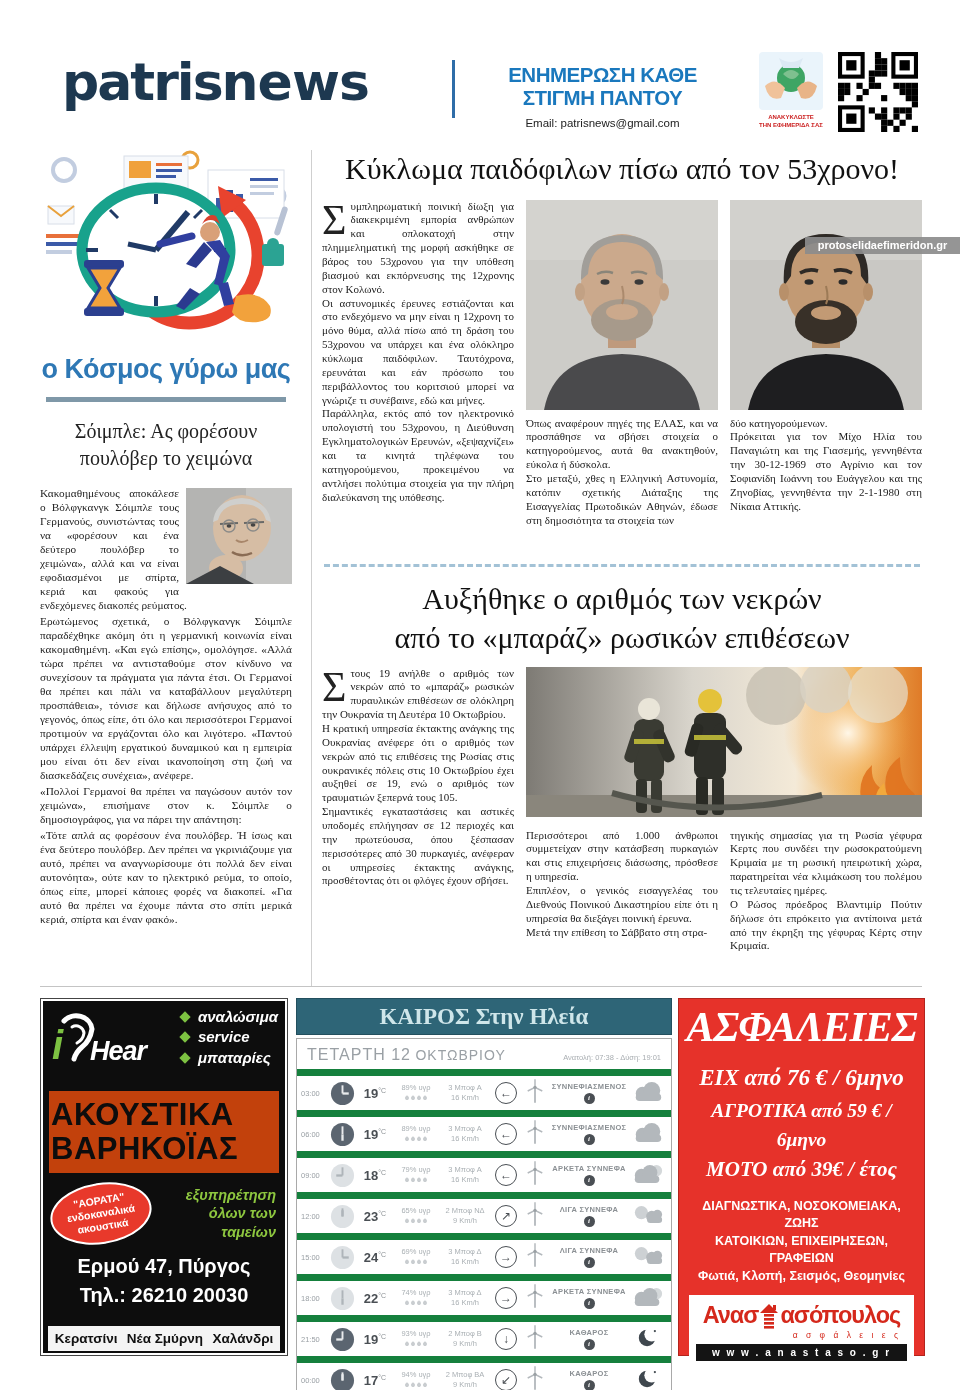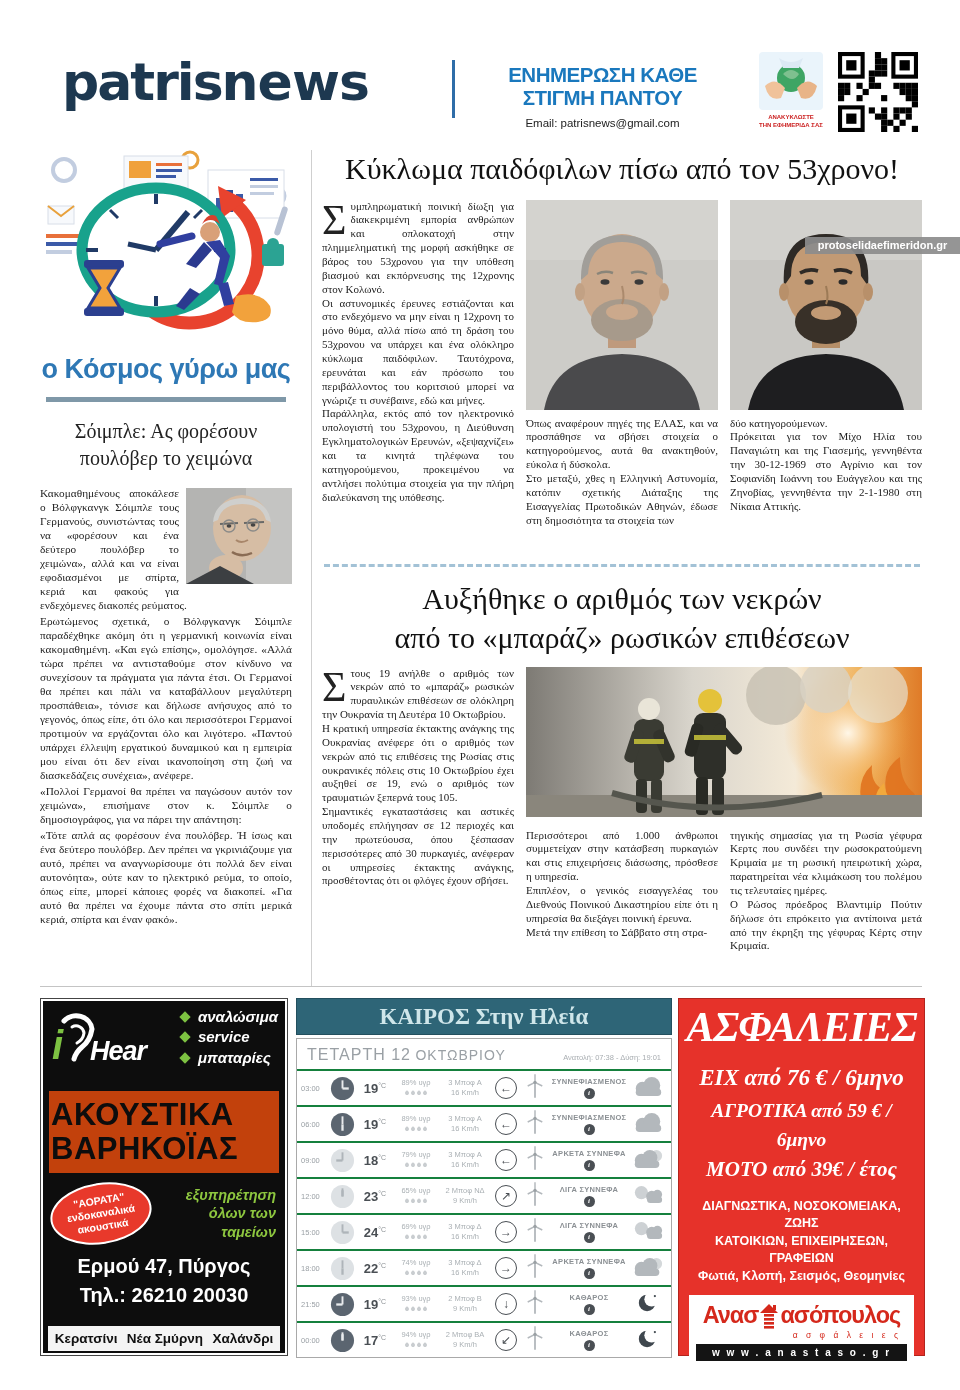--- a/index.html
+++ b/index.html
@@ -79,21 +79,21 @@
   
   .weather{position:absolute;left:296px;top:998px;width:376px;}
   .w-title{background:#2e6577;border:1px solid #234f5e;color:#cfe6ea;text-align:center;
            font-family:"Liberation Serif",serif;font-weight:bold;font-size:23px;line-height:35px;height:35px;}
   .w-table{margin-top:3px;border:1px solid #a9a9a9;background:#fff;}
   .w-head{display:flex;justify-content:space-between;align-items:baseline;padding:7px 10px 5px;color:#9aa0a5;
           font-family:"Liberation Sans",sans-serif;}
   .w-day{font-size:16px;letter-spacing:1px;}
   .w-month{font-size:14px;letter-spacing:1px;}
   .w-sun{font-size:7.5px;color:#a8adb1;}
-  .w-row{display:flex;align-items:center;border-top:2px solid #15803d;height:34px;padding:0 4px;
+  .w-row{display:flex;align-items:center;border-top:7px solid #15803d;height:34px;padding:0 4px;
          font-family:"Liberation Sans",sans-serif;}
   .w-time{width:26px;font-size:7.5px;color:#9aa0a5;}
   .w-clock{width:30px;display:flex;justify-content:center;}
   .w-temp{width:36px;font-size:13px;font-weight:bold;color:#4a4f54;text-align:center;}
   .w-temp sup{font-size:7px;font-weight:normal;color:#8b9094;}
   .w-hum{width:46px;font-size:7.5px;color:#aab0b4;line-height:1.3;text-align:center;}
   .w-drops span{display:inline-block;width:4px;height:4px;background:#c9cdd0;border-radius:0 50% 50% 50%;
                 transform:rotate(45deg);margin:0 1px;}
   .w-wind{width:52px;font-size:7.5px;color:#aab0b4;line-height:1.35;text-align:center;}
   .w-dir{width:30px;text-align:center;}

